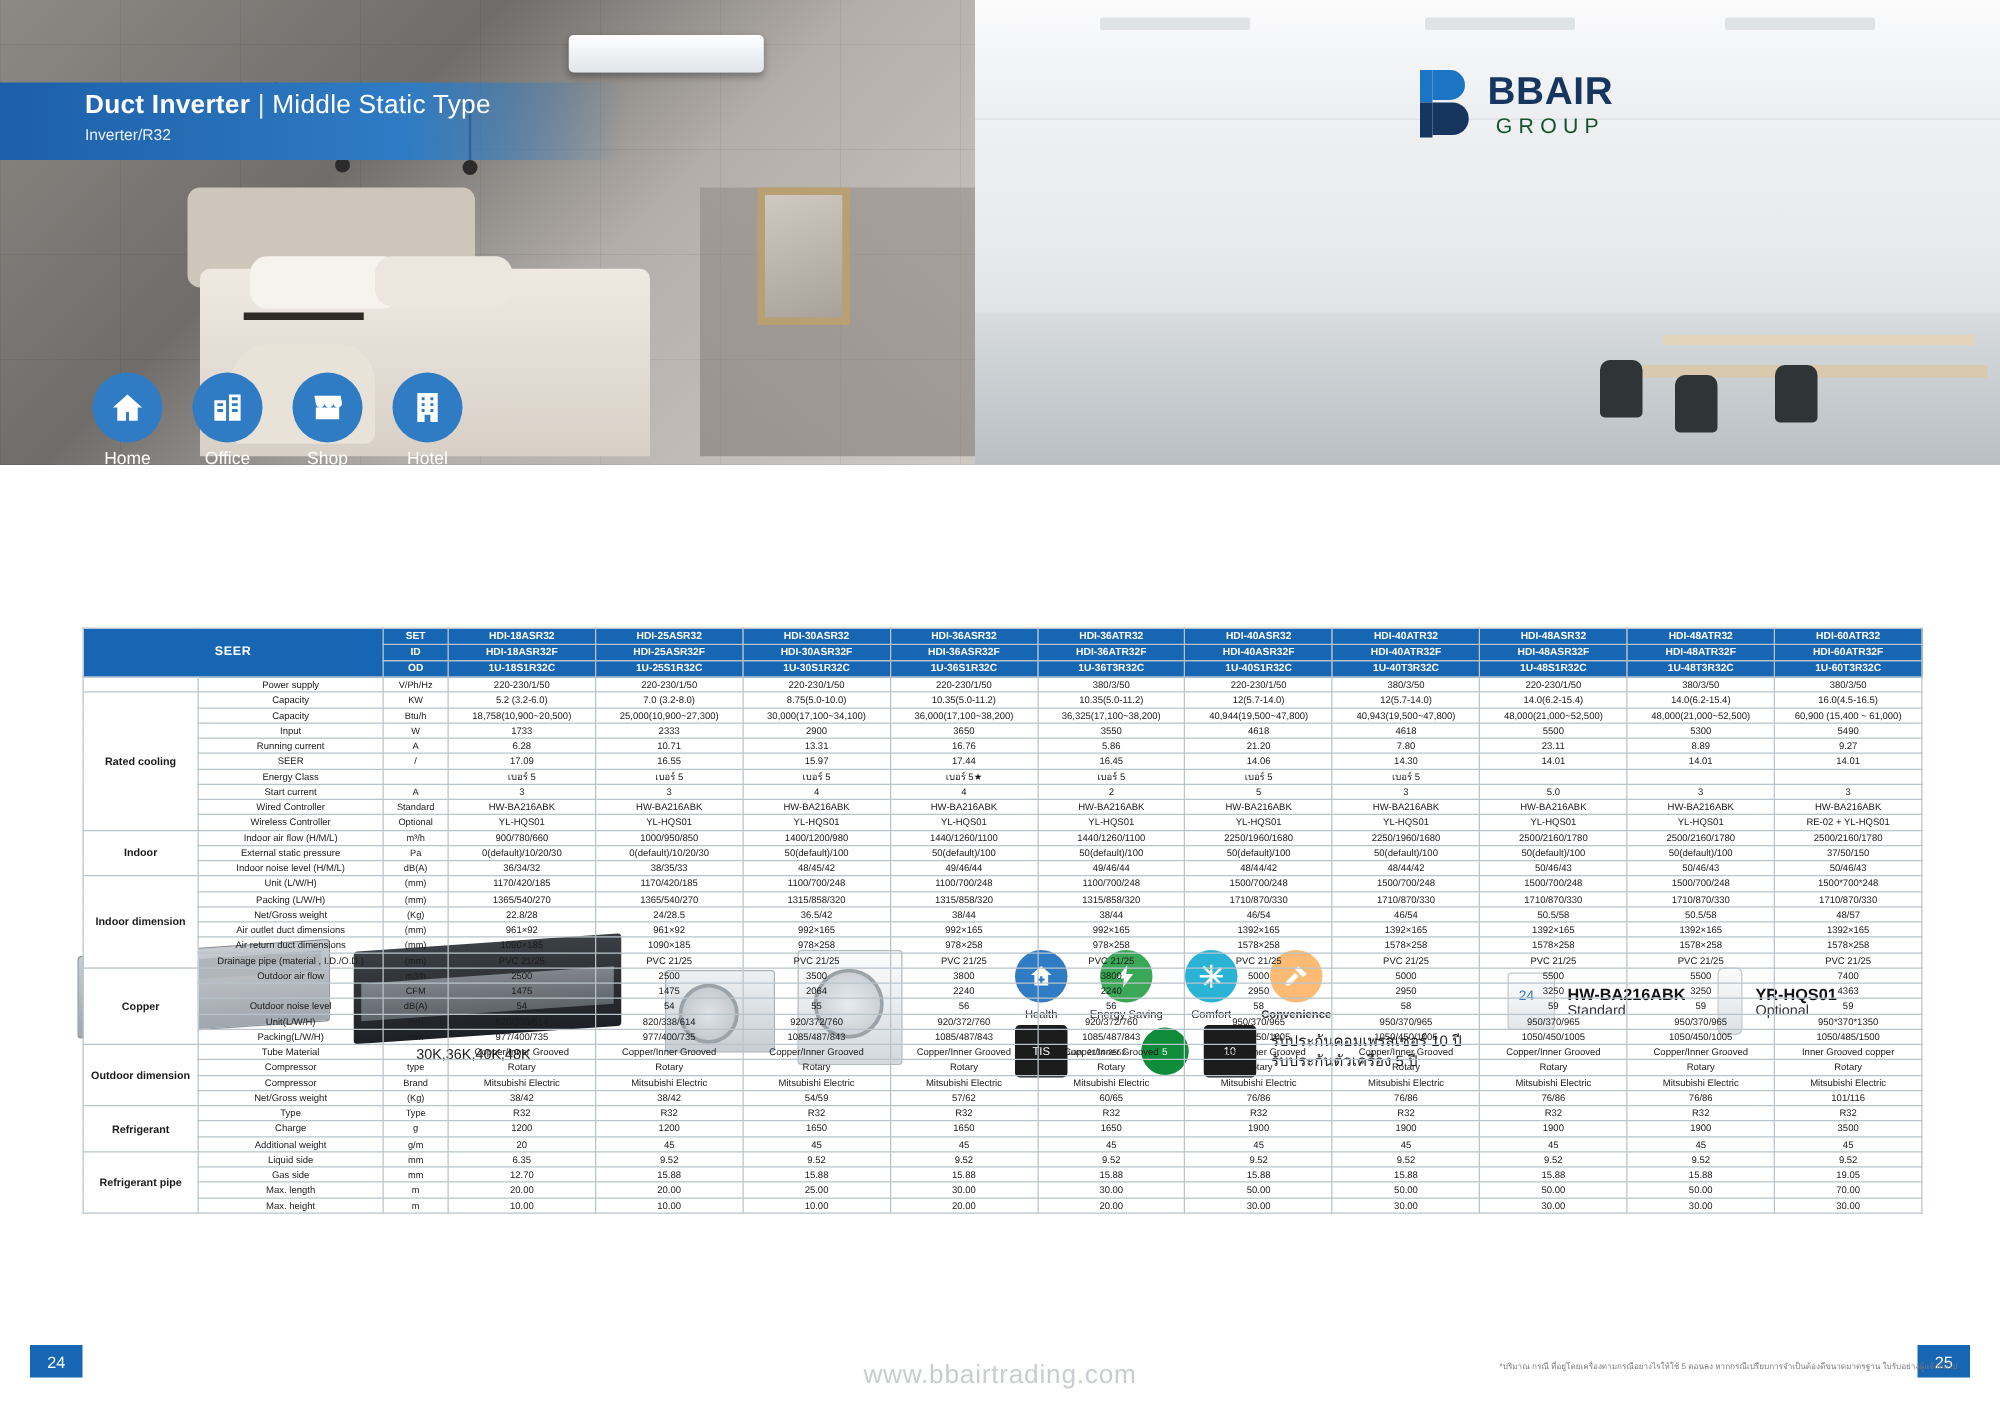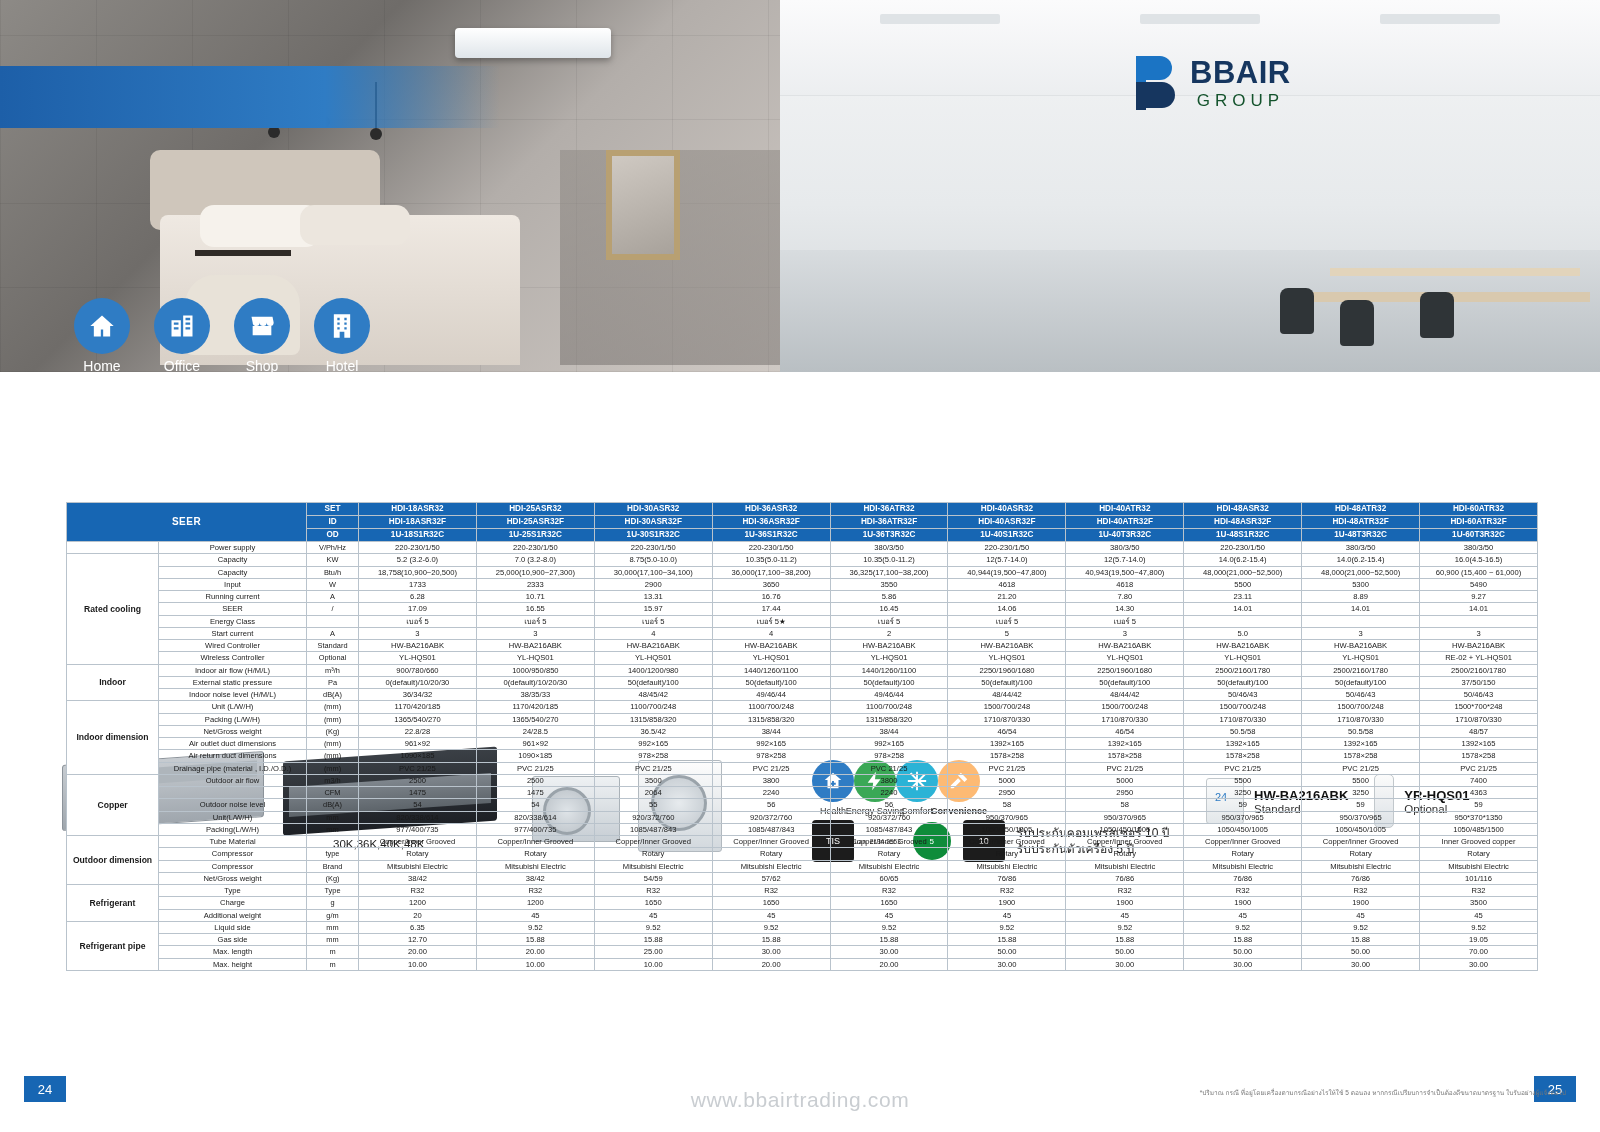--- a/index.html
+++ b/index.html
@@ -95,21 +95,21 @@
     transform:skewY(-4deg); }
   .unit-a:before{ content:""; position:absolute; left:8px; top:8px; width:186px; height:16px; background:#aeb5bb; }
   .unit-b { position:absolute; left:283px; top:382px; width:214px; height:74px;
     background:linear-gradient(180deg,#3b4046,#1d2025); border-radius:3px; transform:skewY(-4deg); }
   .unit-b:before{ content:""; position:absolute; left:6px; top:26px; width:202px; height:30px; background:linear-gradient(180deg,#7f868d,#5d646a); }
   .od1 { position:absolute; left:532px; top:404px; width:88px; height:66px; background:linear-gradient(180deg,#eef1f3,#c7ced4); border:1px solid #aab2b8; border-radius:3px;}
   .od1 .fan { position:absolute; left:10px; top:10px; width:48px; height:48px; border-radius:50%; border:3px solid #9aa3aa; background:radial-gradient(circle,#dfe4e8,#b9c0c6); }
   .od2 { position:absolute; left:638px; top:388px; width:84px; height:92px; background:linear-gradient(180deg,#fdfdfd,#d2d8dd); border:1px solid #b2b9bf; border-radius:3px;}
   .od2 .fan { position:absolute; left:12px; top:14px; width:56px; height:56px; border-radius:50%; border:3px solid #9aa3aa; background:radial-gradient(circle,#e7ebee,#c0c7cd); }
 
-  .feature-icons { position:absolute; left:812px; top:388px; display:flex; }
+  .feature-icons { position:absolute; left:812px; top:388px; display:flex; gap:26px; }
   .feat { width:42px; height:42px; border-radius:50%; background:#2f7cc4; display:flex; align-items:center; justify-content:center; position:relative; }
   .feat.green{ background:#3aa856; } .feat.cyan{ background:#2bb3d6; } .feat.teal{ background:#fdba74;font-weight:bold; }
   .feat svg{ width:22px; height:22px; fill:#fff; }
   .feat-label{ position:absolute; top:46px; left:-12px; width:66px; text-align:center; font-size:9px; color:#333; }
 
   .certs { position:absolute; left:812px; top:448px; display:flex; align-items:center; gap:12px; }
   .cert-circle{ width:38px; height:38px; border-radius:50%; background:#0e8c3a; color:#fff; font-size:8px; display:flex; align-items:center; justify-content:center; flex-direction:column; }
   .cert-dark{ width:42px; height:42px; border-radius:4px; background:#1c1c1c; color:#fff; font-size:9px; display:flex; align-items:center; justify-content:center; }
   .warranty { font-size:12px; color:#222; line-height:1.35; }
 
@@ -175,20 +175,26 @@
     <div class="office-chair" style="left:560px; top:300px;"></div>
     <div class="office-chair" style="left:640px; top:292px;"></div>
   </div>
   <div class="ceil">
     <div class="ceil-slot" style="left:100px;"></div>
     <div class="ceil-slot" style="left:360px;"></div>
     <div class="ceil-slot" style="left:600px;"></div>
   </div>
 
   <div class="banner"></div>
+  <div class="banner-inner">
+    <div class="banner-title">
+      <span>Duct Inverter</span><span class="sep">|</span><span class="sub">Middle Static Type</span>
+    </div>
+    <div class="banner-sub">Inverter/R32</div>
+  </div>
 
   <div class="apps">
     <div class="app-wrap">
       <div class="app">
         <svg viewBox="0 0 24 24">
             <path d="M12 3 2 12h3v9h6v-6h2v6h6v-9h3z"></path>
           </svg>
       </div>
       <div class="app-label">Home</div>
     </div>

